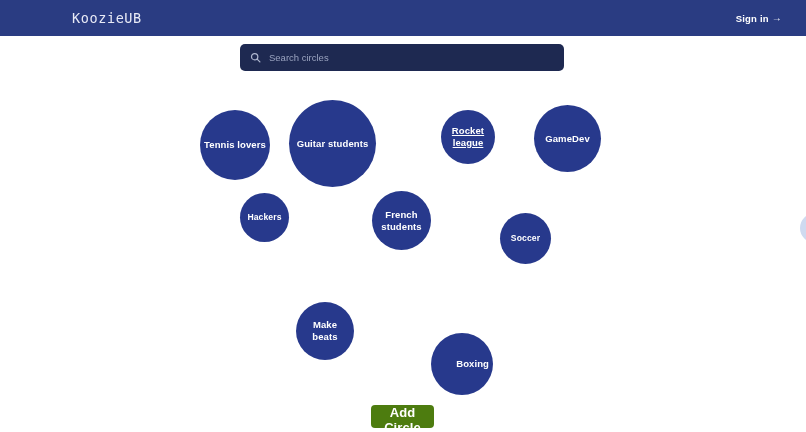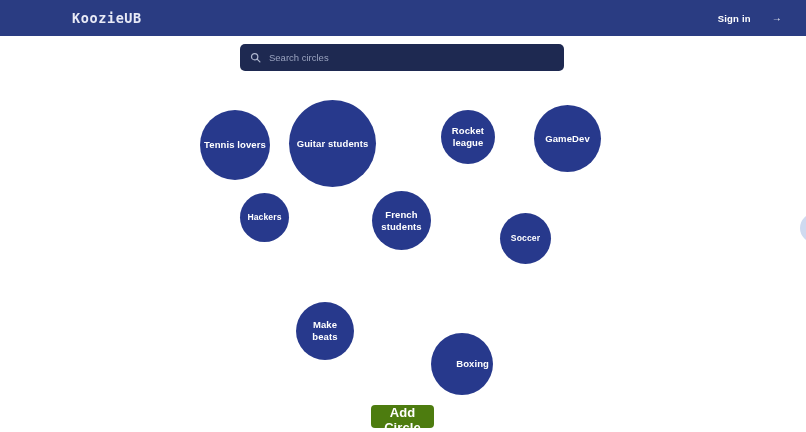--- a/index.html
+++ b/index.html
@@ -26,32 +26,32 @@
     display: flex;
     align-items: center;
     box-sizing: border-box;
     padding: 0 18px 0 72px;
   }
   #brand-logo {
     color: #e8eaf6;
     font-family: "DejaVu Sans Mono", "Liberation Mono", monospace;
     font-size: 13.5px;
     letter-spacing: 0.6px;
-    font-weight: 700;
+    font-weight: 400;
     white-space: nowrap;
   }
   #header-spacer { flex: 1 1 auto; }
   #signin-link {
     color: #ffffff;
     font-size: 9.5px;
     font-weight: bold;
     letter-spacing: 0.2px;
     display: flex;
     align-items: center;
-    gap: 21px;
+    gap: 3px;
     cursor: pointer;
     white-space: nowrap;
     padding-right: 6px;
   }
   #signin-arrow-icon {
     font-size: 10px;
     line-height: 1;
     display: inline-block;
   }
 
@@ -169,21 +169,21 @@
   <input id="search-input" type="text" placeholder="Search circles" style="">
 </div>
 
 <div id="circle-canvas">
     <div class="circle-bubble" style="left: 200px; top: 74px; width: 70px; height: 70px; background: rgb(39, 57, 140);">
       <span class="bubble-label">Tennis lovers</span>
     </div>
     <div class="circle-bubble" style="left: 289px; top: 64px; width: 87px; height: 87px; background: rgb(39, 57, 140);">
       <span class="bubble-label">Guitar students</span>
     </div>
-    <div class="circle-bubble" style="left: 441px; top: 74px; width: 54px; height: 54px; background: rgb(39, 57, 140);">
+    <div class="circle-bubble" style="left: 441px; top: 74px; width: 54px; height: 54px; background: rgb(39, 57, 140); text-decoration: underline;">
       <span class="bubble-label">Rocket league</span>
     </div>
     <div class="circle-bubble" style="left: 534px; top: 69px; width: 67px; height: 67px; background: rgb(39, 57, 140);">
       <span class="bubble-label">GameDev</span>
     </div>
     <div class="circle-bubble" style="left: 372px; top: 155px; width: 59px; height: 59px; background: rgb(39, 57, 140);">
       <span class="bubble-label">French students</span>
     </div>
     <div class="circle-bubble" style="left: 240px; top: 157px; width: 49px; height: 49px; font-size: 8.6px; background: rgb(39, 57, 140);">
       <span class="bubble-label">Hackers</span>

